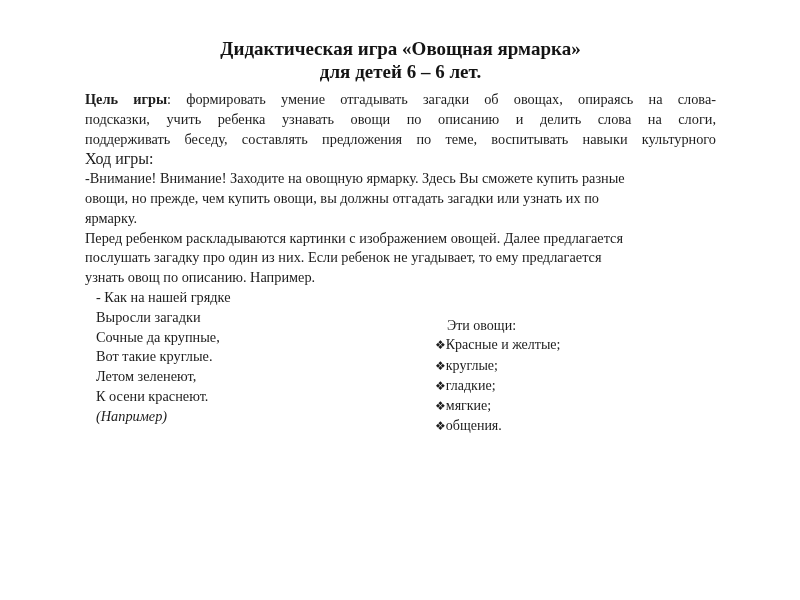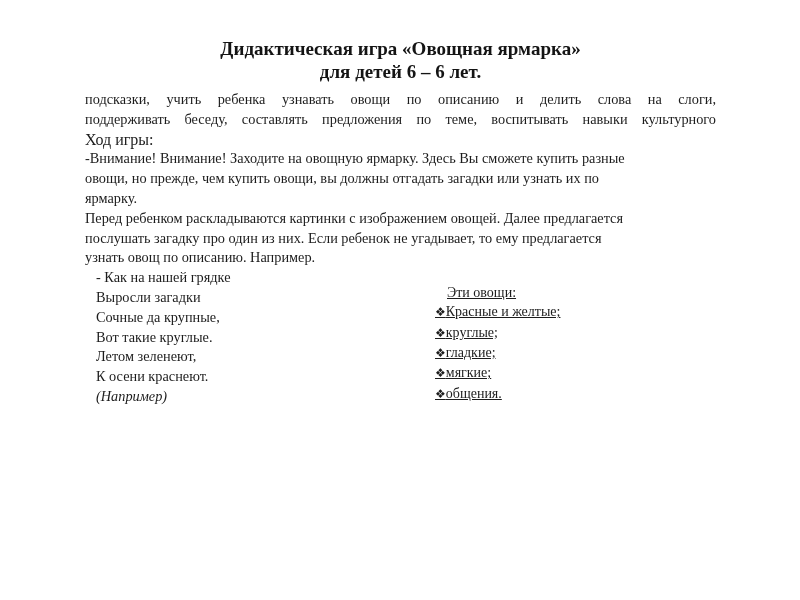--- a/index.html
+++ b/index.html
@@ -34,24 +34,23 @@
   .flow-heading {
     font-weight: 400;
     font-size: 16px;
     line-height: 19.8px;
   }
   .example-row { position: relative; }
   .poem { margin-left: 11px; }
   .answer { font-style: italic; }
   .veg {
     position: absolute;
-    left: 350px; top: 15px;
+    left: 350px; top: 28px;
     font-size: 14px;
     line-height: 19.3px;
-    text-decoration: underline;
   }
   .veg-heading { margin-left: 12px; }
   .veg-row { white-space: nowrap; }
   .bullet {
     font-family: "DejaVu Sans", sans-serif;
     font-size: 12px;
     letter-spacing: 0;
   }
   .closing { margin-left: 11px; }
 </style>
@@ -59,20 +58,21 @@
 <body>
 
 <div class="content">
 
   <div class="title-block">
     <div>Дидактическая игра «Овощная ярмарка»</div>
     <div>для детей 6 – 6 лет.</div>
   </div>
 
   <div class="goal">
+    <div class="tline jl"><b>Цель игры</b><span>: формировать умение отгадывать загадки об овощах, опираясь на слова-</span></div>
     <div class="tline jl">подсказки, учить ребенка узнавать овощи по описанию и делить слова на слоги,</div>
     <div class="tline jl">поддерживать беседу, составлять предложения по теме, воспитывать навыки культурного</div>
   </div>
 
   <div class="flow-heading">Ход игры:</div>
 
   <div>
 
       <div class="tline nw">-Внимание! Внимание! Заходите на овощную ярмарку. Здесь Вы сможете купить разные</div>
 

